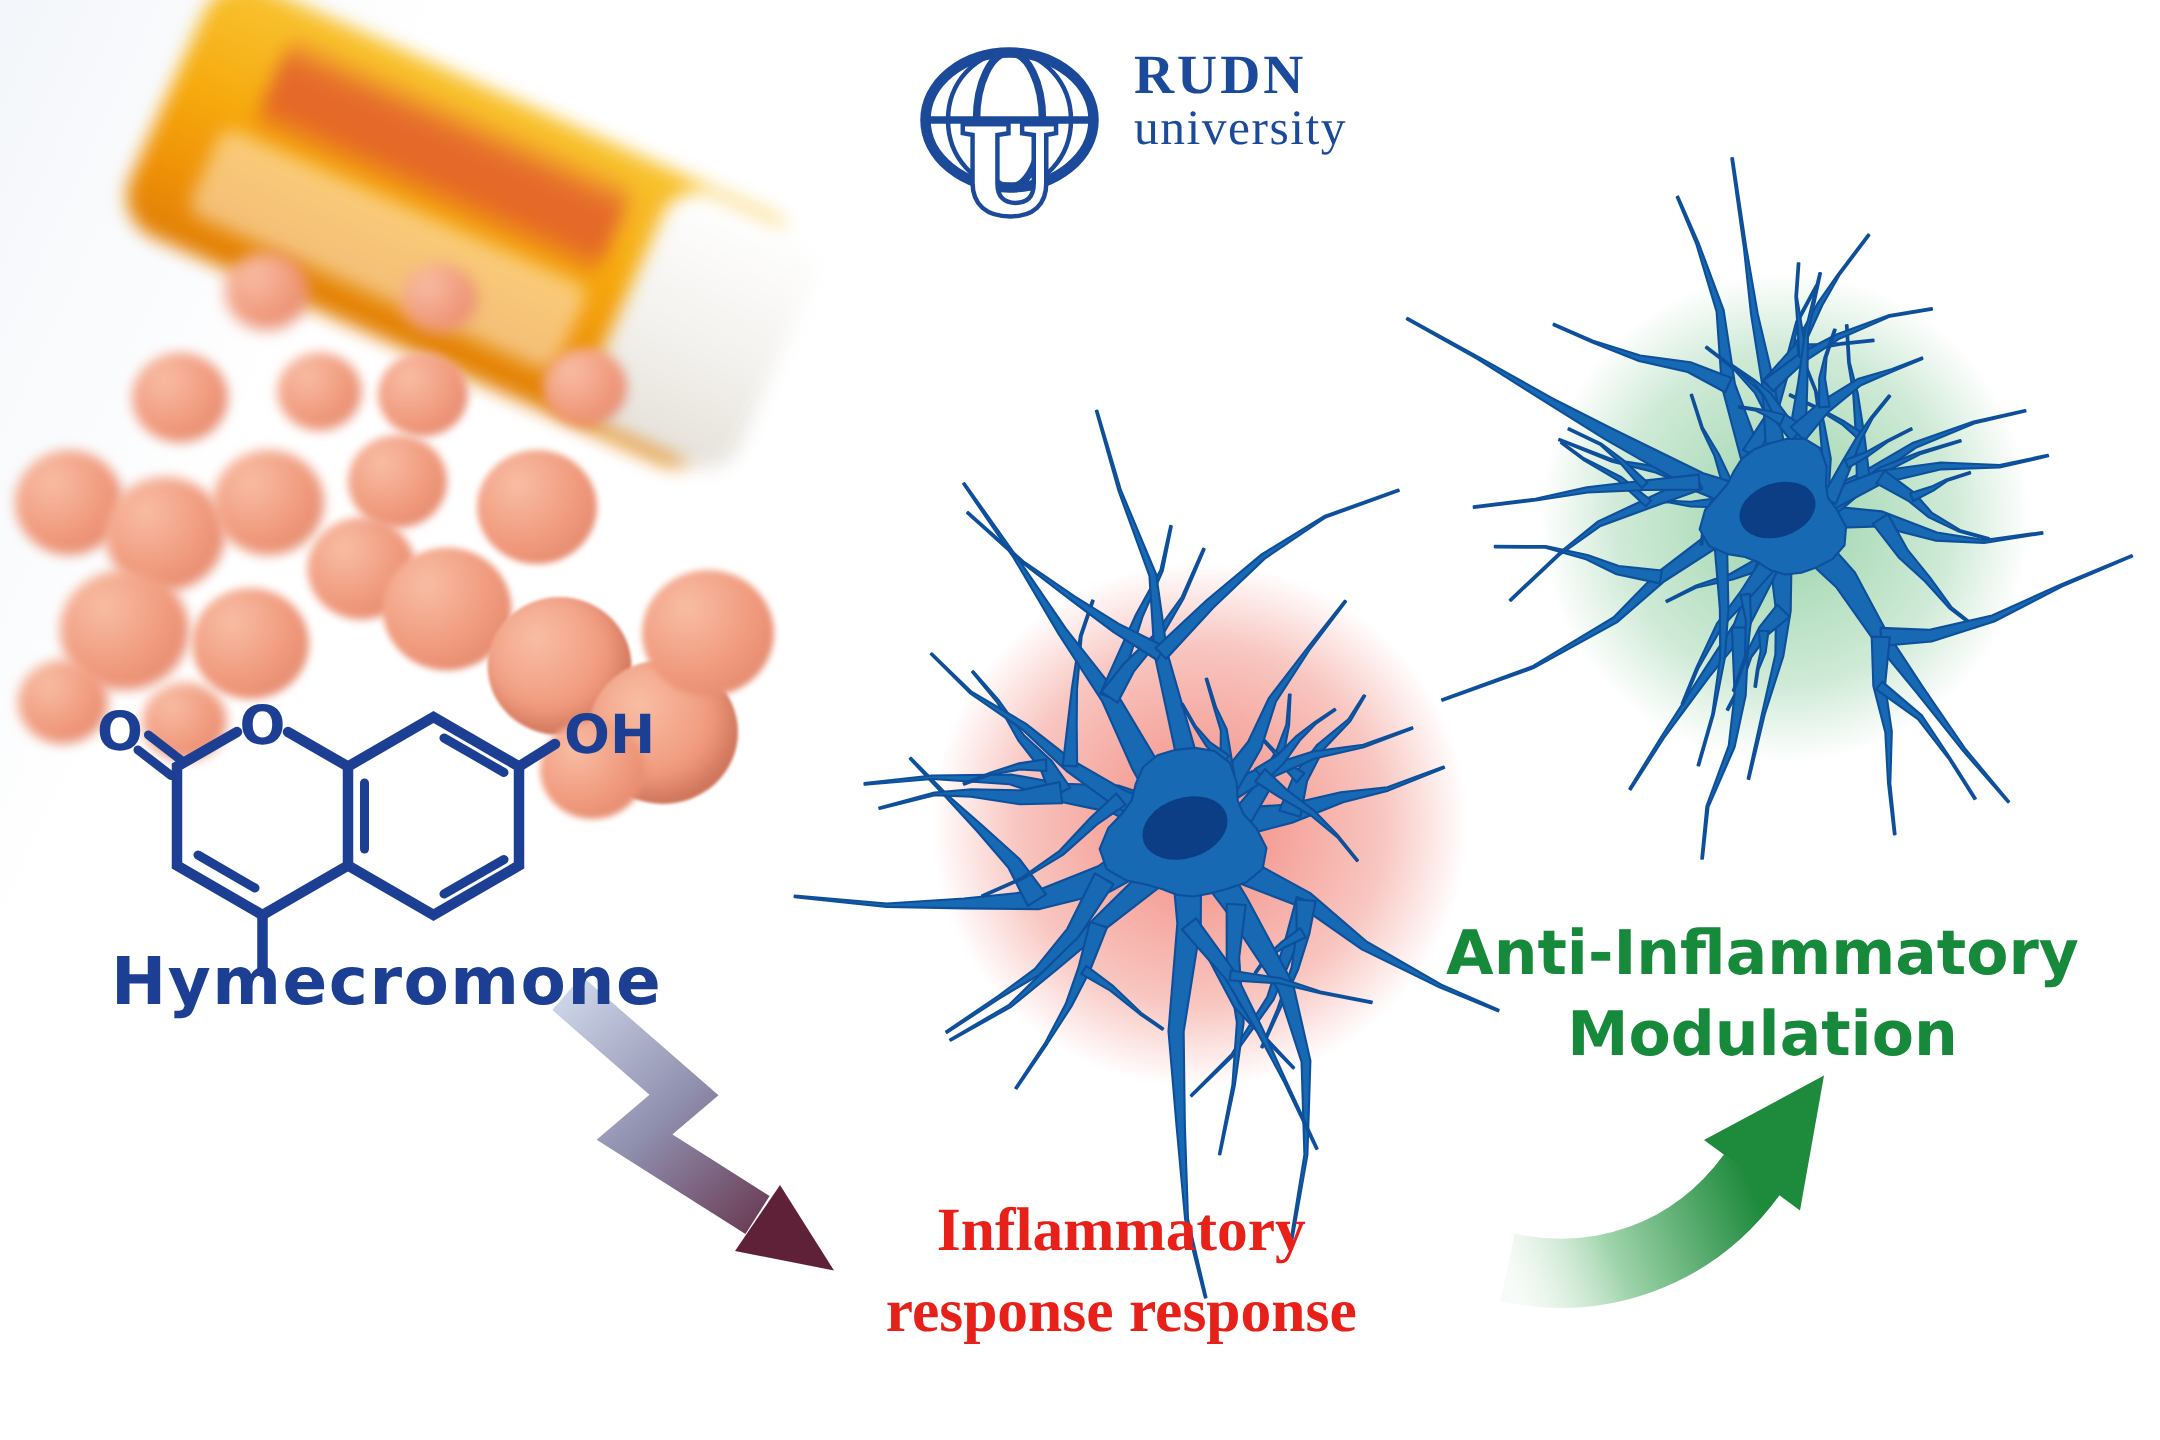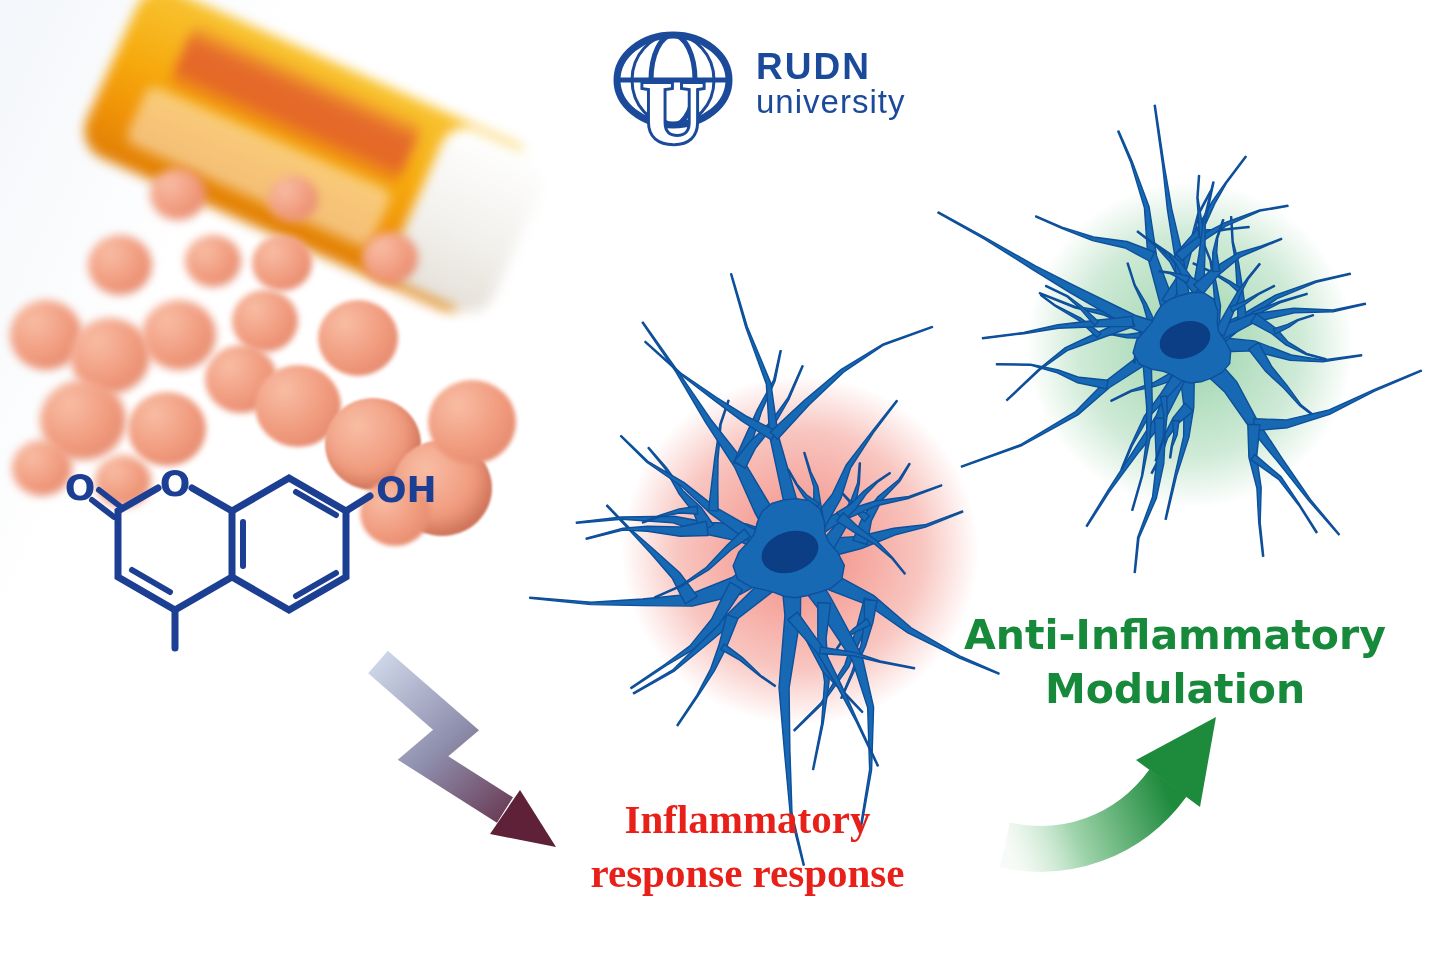--- a/index.html
+++ b/index.html
@@ -45,22 +45,22 @@
   .layer{position:absolute;left:0;top:0;width:1440px;height:960px;}
   #astro-layer{z-index:3;}
   #overlay-layer{z-index:4;}
   
   .caption{position:absolute;z-index:5;font-weight:bold;line-height:1.32;text-align:center;}
   .molecule-name{left:74px;top:626px;width:340px;font-size:44px;color:#1c3f94;text-align:left;letter-spacing:1px;}
   .red-caption{left:505px;top:792px;width:485px;font-size:41px;color:#e8201a;font-family:Liberation Serif, serif;}
   .green-caption{left:955px;top:596px;width:440px;font-size:41px;color:#16893b;margin-top:12px;}
   
   .logo{position:absolute;left:608px;top:28px;z-index:5;display:flex;align-items:flex-start;gap:16px;}
-  .logo-text{display:flex;flex-direction:column;margin-top:20px;color:#1b4a9b;
-    font-family:Liberation Sans, sans-serif;}
+  .logo-text{display:flex;flex-direction:column;margin-top:4px;color:#1b4a9b;
+    font-family:Liberation Serif, serif;}
   .logo-name{font-size:37px;font-weight:bold;letter-spacing:2px;line-height:1.0;}
   .logo-sub{font-size:33px;letter-spacing:1px;line-height:1.05;}
 </style>
 </head>
 <body>
 
 <div class="canvas">
 
   <div class="photo">
     <div class="bottle">
@@ -252,20 +252,21 @@
         <line x1="10" y1="52" x2="120" y2="52" stroke-width="5"></line>
       </g>
       <text x="65" y="114" text-anchor="middle" font-family="Liberation Serif, DejaVu Serif, serif" font-weight="bold" font-size="88" fill="#ffffff" stroke="#1b4a9b" stroke-width="6" paint-order="stroke">U</text>
     </svg>
     <div class="logo-text">
       <span class="logo-name">RUDN</span>
       <span class="logo-sub">university</span>
     </div>
   </div>
 
+  <div class="caption molecule-name">Hymecromone</div>
 
   <div class="caption red-caption">
     <div>Inflammatory</div>
     <div>response response</div>
   </div>
 
   <div class="caption green-caption">
     <div>Anti-Inflammatory</div>
     <div>Modulation</div>
   </div>

